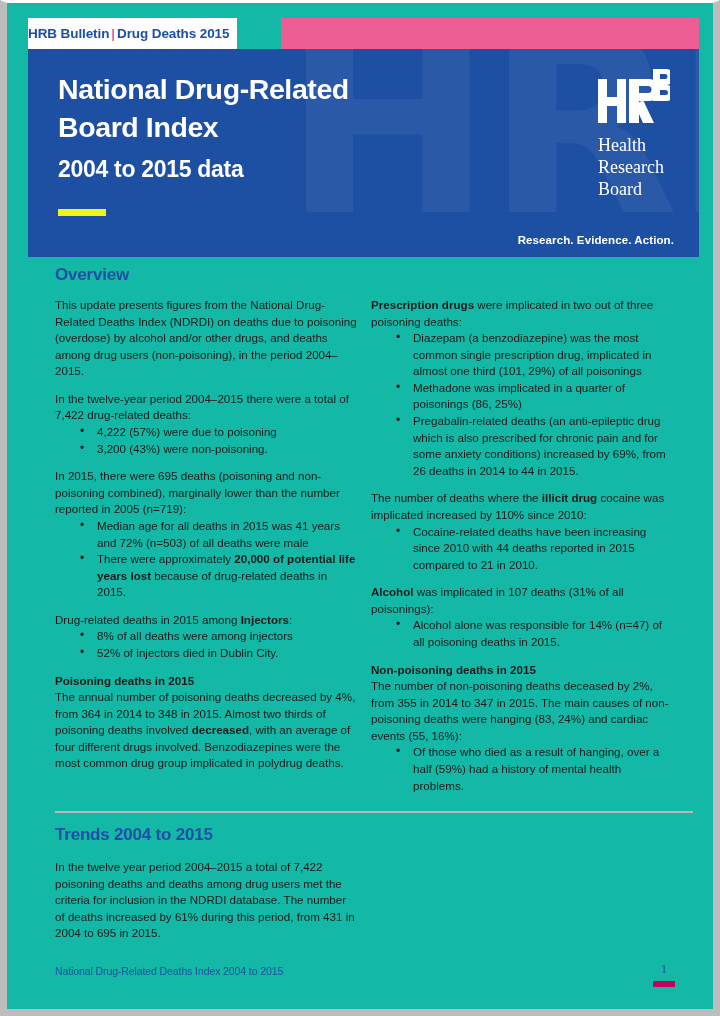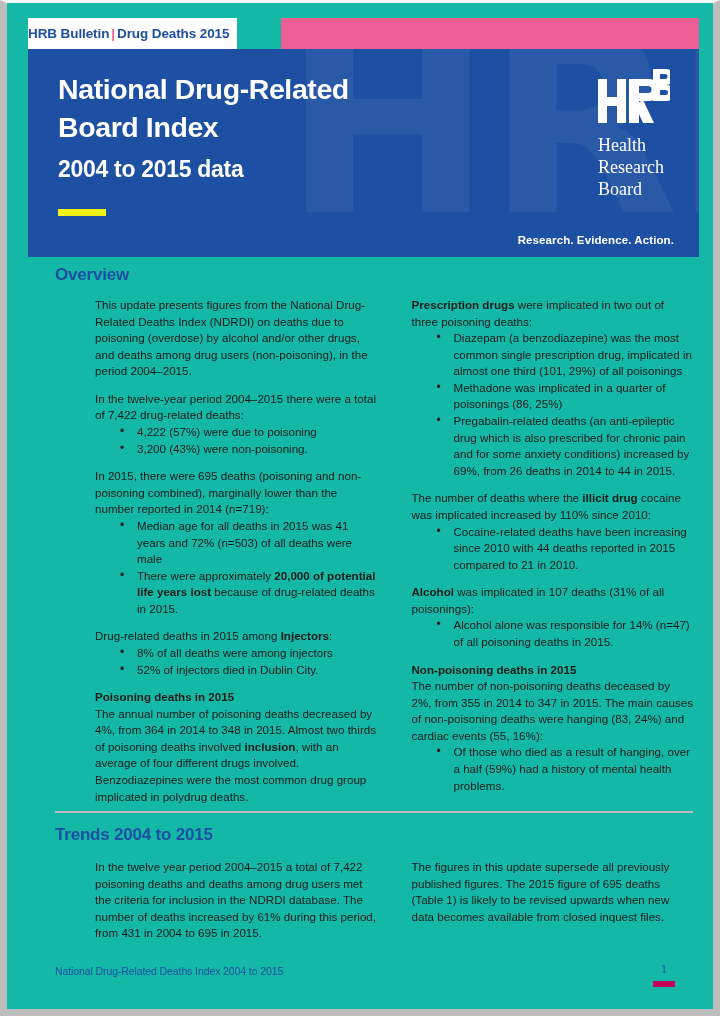--- a/index.html
+++ b/index.html
@@ -154,22 +154,21 @@
   }
   .section-head {
     font-size: 17px;
     font-weight: bold;
     color: #1d4fa3;
     letter-spacing: -0.2px;
     margin: 0 0 12px 0;
   }
   .cols {
     display: flex;
-    gap: 35px;
-    margin-left: 40px;
+    gap: 14px;
   }
   .col {
     width: 302px;
   }
   .col p {
     margin: 0 0 11px 0;
     font-size: 11.6px;
     line-height: 1.43;
     color: #1a1a1a;
   }
@@ -305,32 +304,32 @@
     <h2 class="section-head">Overview</h2>
     <div class="cols">
 
       <div class="col">
         <p>This update presents figures from the National Drug-Related Deaths Index (NDRDI) on deaths due to poisoning (overdose) by alcohol and/or other drugs, and deaths among drug users (non-poisoning), in the period 2004–2015.</p>
         <p class="tight">In the twelve-year period 2004–2015 there were a total of 7,422 drug-related deaths:</p>
         <ul>
           <li>4,222 (57%) were due to poisoning</li>
           <li>3,200 (43%) were non-poisoning.</li>
         </ul>
-        <p class="tight">In 2015, there were 695 deaths (poisoning and non-poisoning combined), marginally lower than the number reported in 2014 (n=719):</p>
+        <p class="tight">In 2015, there were 695 deaths (poisoning and non-poisoning combined), marginally lower than the number reported in 2005 (n=719):</p>
         <ul>
           <li>Median age for all deaths in 2015 was 41 years and 72% (n=503) of all deaths were male</li>
           <li><span>There were approximately </span><span class="b">20,000 of potential life years lost</span><span> because of drug-related deaths in 2015.</span></li>
         </ul>
         <p class="tight"><span>Drug-related deaths in 2015 among </span><span class="b">Injectors</span><span>:</span></p>
         <ul>
           <li>8% of all deaths were among injectors</li>
           <li>52% of injectors died in Dublin City.</li>
         </ul>
         <p class="tight b">Poisoning deaths in 2015</p>
-        <p><span>The annual number of poisoning deaths decreased by 4%, from 364 in 2014 to 348 in 2015. Almost two thirds of poisoning deaths involved </span><span class="b">inclusion</span><span>, with an average of four different drugs involved. Benzodiazepines were the most common drug group implicated in polydrug deaths.</span></p>
+        <p><span>The annual number of poisoning deaths decreased by 4%, from 364 in 2014 to 348 in 2015. Almost two thirds of poisoning deaths involved </span><span class="b">decreased</span><span>, with an average of four different drugs involved. Benzodiazepines were the most common drug group implicated in polydrug deaths.</span></p>
       </div>
 
       <div class="col">
         <p class="tight"><span class="b">Prescription drugs</span><span> were implicated in two out of three poisoning deaths:</span></p>
         <ul>
           <li>Diazepam (a benzodiazepine) was the most common single prescription drug, implicated in almost one third (101, 29%) of all poisonings</li>
           <li>Methadone was implicated in a quarter of poisonings (86, 25%)</li>
           <li>Pregabalin-related deaths (an anti-epileptic drug which is also prescribed for chronic pain and for some anxiety conditions) increased by 69%, from 26 deaths in 2014 to 44 in 2015.</li>
         </ul>
         <p class="tight"><span>The number of deaths where the </span><span class="b">illicit drug</span><span> cocaine was implicated increased by 110% since 2010:</span></p>
@@ -352,23 +351,20 @@
   </div>
 
   <div class="divider"></div>
 
   <div class="trends">
     <h2 class="trends-head">Trends 2004 to 2015</h2>
     <div class="cols">
       <div class="col">
         <p>In the twelve year period 2004–2015 a total of 7,422 poisoning deaths and deaths among drug users met the criteria for inclusion in the NDRDI database. The number of deaths increased by 61% during this period, from 431 in 2004 to 695 in 2015.</p>
       </div>
-      <div class="col">
-        <p>The figures in this update supersede all previously published figures. The 2015 figure of 695 deaths (Table 1) is likely to be revised upwards when new data becomes available from closed inquest files.</p>
-      </div>
     </div>
   </div>
 
   <div class="footer">
     <div class="footer-text">National Drug-Related Deaths Index 2004 to 2015</div>
     <div class="footer-page">
       <div class="footer-pagenum">1</div>
       <div class="footer-pagebar"></div>
     </div>
   </div>

